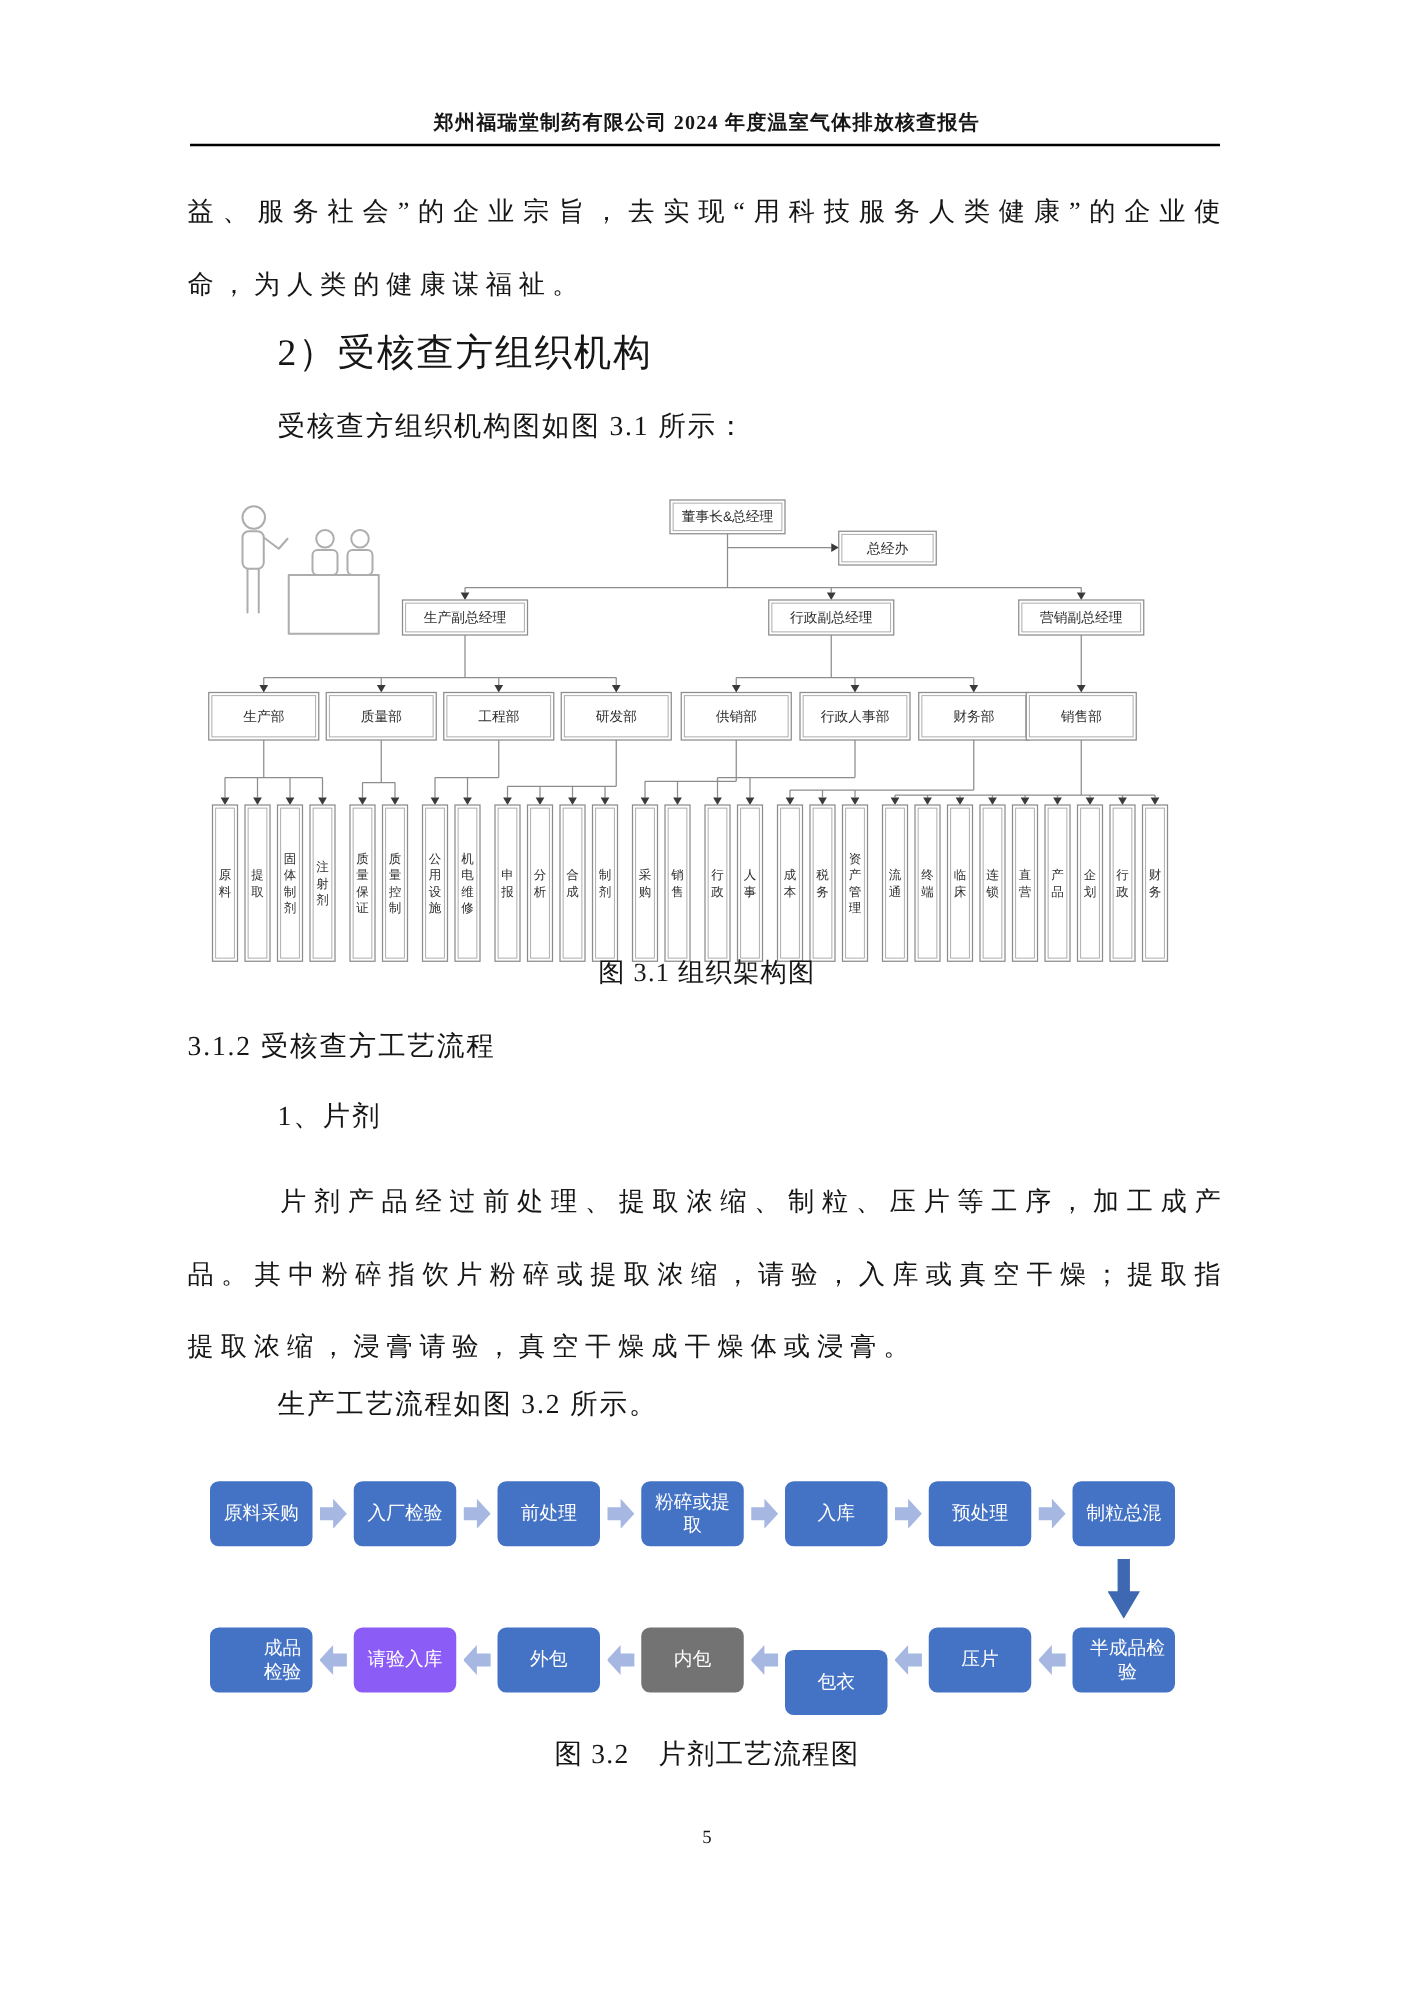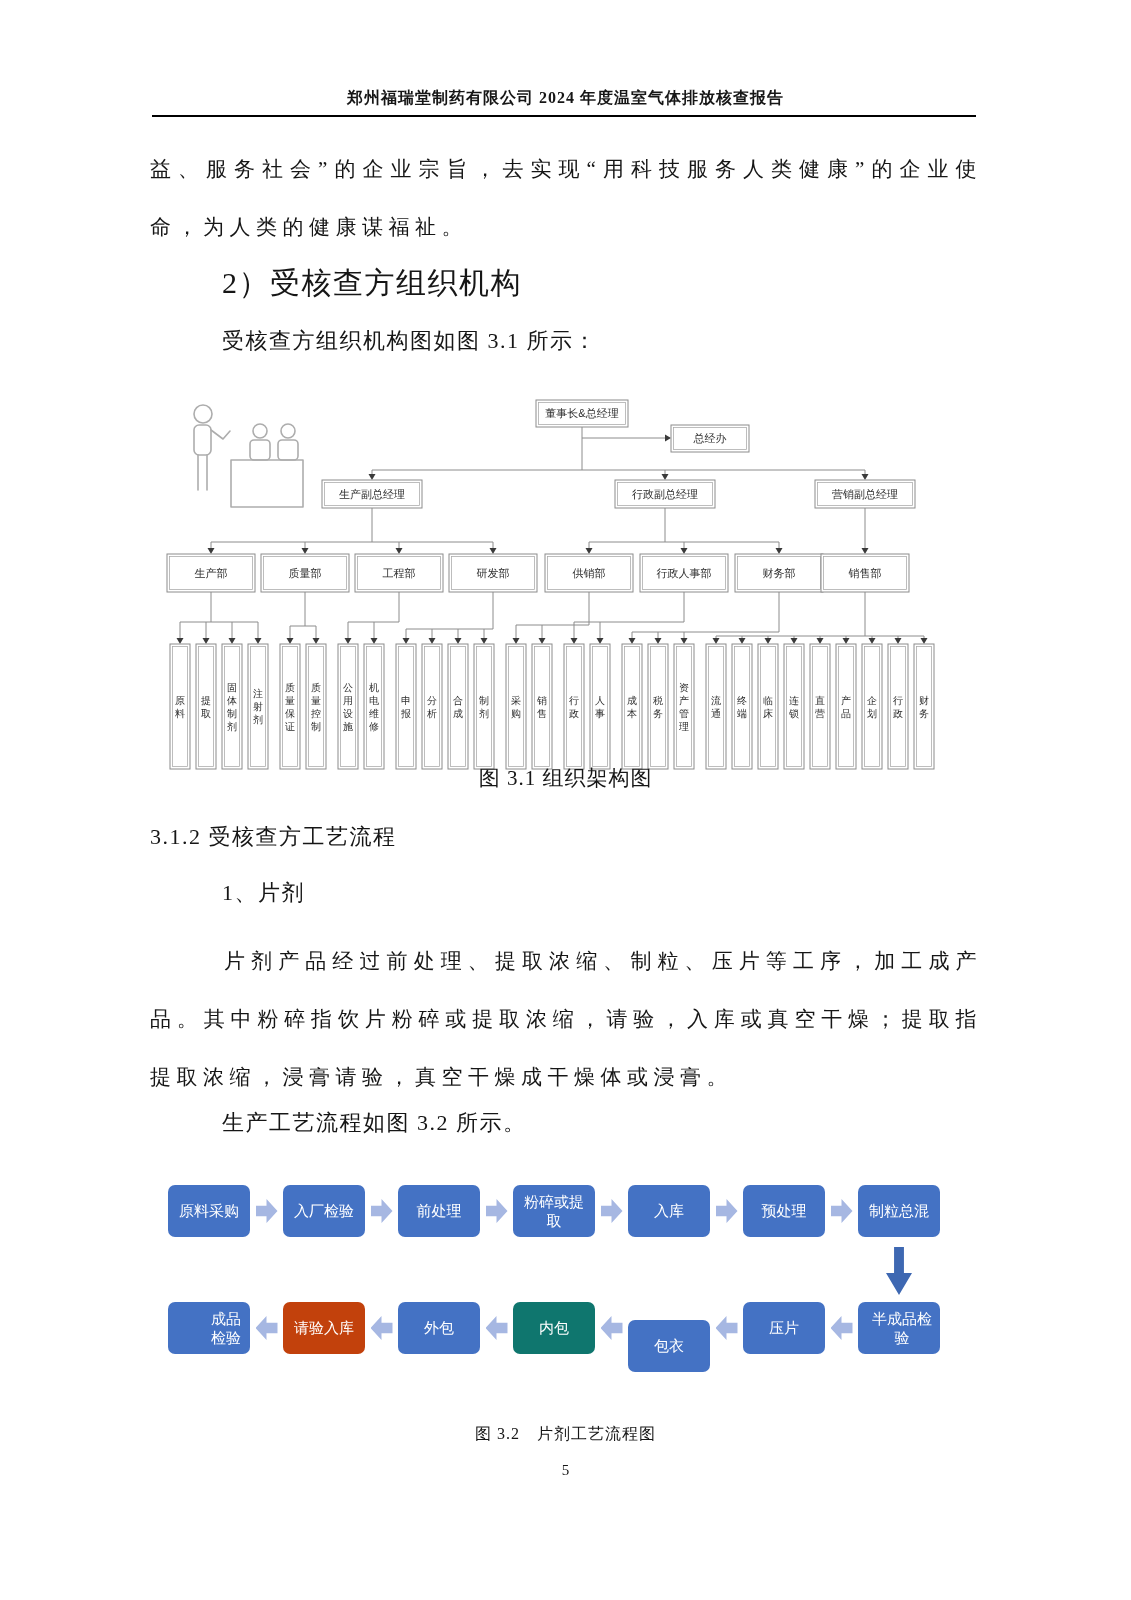--- a/index.html
+++ b/index.html
@@ -14,21 +14,21 @@
   .p2{top:932px;text-indent:74px;}
   .line{position:absolute;left:150px;width:832px;font-size:22px;line-height:30px;margin:0;letter-spacing:1.5px;}
   .indent{text-indent:72px;}
   .heading2{top:268px;font-size:30px;}
   .org-intro{top:326px;}
   .section312{top:822px;font-size:22px;}
   .tablet-heading{top:878px;font-size:22px;}
   .flow-intro{top:1108px;}
   .caption{position:absolute;left:0;width:100%;text-align:center;font-size:21px;margin:0;letter-spacing:1px;}
   .cap1{top:764px;}
-  .cap2{top:1424px;font-size:16px;}
+  .cap2{top:1388px;font-size:22px;}
   .page-number{position:absolute;top:1462px;left:0;width:100%;text-align:center;font-size:15px;margin:0;}
   
   .org-figure{position:absolute;top:392px;left:165px;width:782px;height:386px;}
   .oc-line{stroke:#8c8c8c;stroke-width:1;fill:none;}
   .oc-arrow{fill:#3a3a3a;}
   .oc-rect{fill:#ffffff;stroke:#8c8c8c;stroke-width:1;}
   .oc-rect-inner{fill:none;stroke:#a8a8a8;stroke-width:0.75;}
   .oc-text{font-family:"Liberation Sans","DejaVu Sans",sans-serif;fill:#2e2e2e;text-anchor:middle;}
   .clipart{stroke:#adadad;stroke-width:1.6;fill:none;stroke-linejoin:round;stroke-linecap:round;}
   
@@ -399,25 +399,25 @@
       <div class="flow-box" style="background: rgb(68, 114, 196);">入库</div>
       <div class="chev chev-right" style="background: rgb(166, 183, 226);"></div>
       <div class="flow-box" style="background: rgb(68, 114, 196);">预处理</div>
       <div class="chev chev-right" style="background: rgb(166, 183, 226);"></div>
       <div class="flow-box" style="background: rgb(68, 114, 196);">制粒总混</div>
     </div>
   <div class="down-arrow" id="flow-down-arrow" style="background: rgb(62, 104, 178);"></div>
   <div class="flow-row row2" id="flow-row-2">
       <div class="flow-box" style="background: rgb(68, 114, 196); padding-left: 40px;">成品检验</div>
       <div class="chev chev-left" style="background: rgb(166, 183, 226);"></div>
-      <div class="flow-box" style="background: #c2410c;">请验入库</div>
+      <div class="flow-box" style="background: #8b5cf6;">请验入库</div>
       <div class="chev chev-left" style="background: rgb(166, 183, 226);"></div>
       <div class="flow-box" style="background: rgb(68, 114, 196);">外包</div>
       <div class="chev chev-left" style="background: rgb(166, 183, 226);"></div>
-      <div class="flow-box" style="background: #0f766e;">内包</div>
+      <div class="flow-box" style="background: #737373;">内包</div>
       <div class="chev chev-left" style="background: rgb(166, 183, 226);"></div>
       <div class="flow-box" style="background: rgb(68, 114, 196); margin-top: 35px;">包衣</div>
       <div class="chev chev-left" style="background: rgb(166, 183, 226);"></div>
       <div class="flow-box" style="background: rgb(68, 114, 196);">压片</div>
       <div class="chev chev-left" style="background: rgb(166, 183, 226);"></div>
       <div class="flow-box" style="background: rgb(68, 114, 196); padding-left: 12px;">半成品检验</div>
     </div>
 
   <p class="caption cap2">图 3.2　片剂工艺流程图</p>
   <p class="page-number">5</p>

